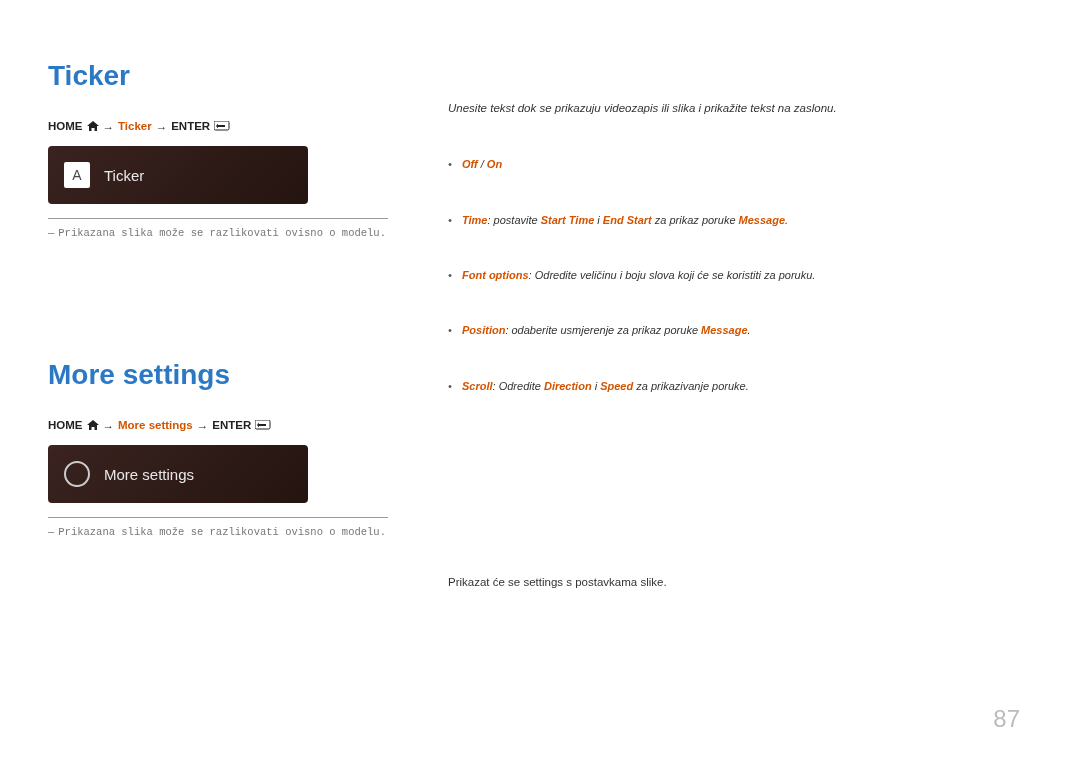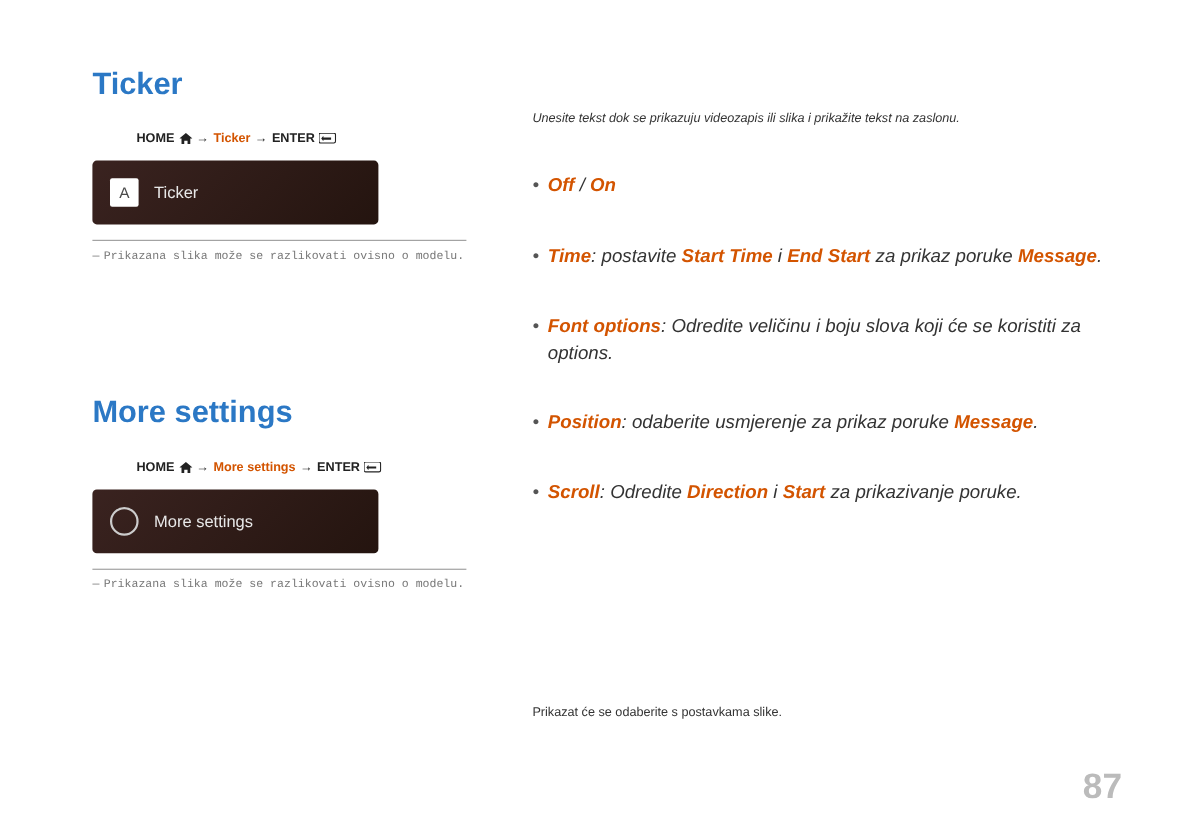--- a/index.html
+++ b/index.html
@@ -1,39 +1,39 @@
 <!DOCTYPE html>
 <html><head>
 <meta charset="utf-8">
 <style>
   * { box-sizing: border-box; margin: 0; padding: 0; }
   html, body { width: 1080px; height: 763px; background: #fff; font-family: Arial, Helvetica, sans-serif; color: #333; }
-  .page { position: relative; width: 1080px; height: 763px; padding: 60px 60px 40px 84px; }
+  .page { position: relative; width: 1080px; height: 763px; padding: 60px 60px 40px 48px; }
   .columns { display: flex; gap: 60px; }
   .left-col { width: 340px; flex-shrink: 0; }
   .right-col { flex: 1; padding-top: 40px; }
   h1 { color: #2b78c5; font-size: 28px; font-weight: 600; margin-bottom: 28px; }
   h1.more { margin-top: 20px; }
-  .breadcrumb { font-size: 11.5px; font-weight: bold; color: #222; margin-bottom: 14px; display: flex; align-items: center; gap: 4px; flex-wrap: wrap; margin-left: 40px; }
+  .breadcrumb { font-size: 11.5px; font-weight: bold; color: #222; margin-bottom: 14px; display: flex; align-items: center; gap: 4px; flex-wrap: wrap; }
   .breadcrumb .seg-orange { color: #d35400; }
   .breadcrumb .icon { display: inline-flex; align-items: center; justify-content: center; }
   hr.sep { border: none; border-top: 1px solid #999; margin: 14px 0 8px 0; }
   .note { font-size: 10.5px; color: #777; margin-bottom: 8px; font-family: Liberation Mono, monospace; }
   .note-dash { color: #777; margin-right: 4px; }
   .tile { width: 260px; height: 58px; border-radius: 4px; display: flex; align-items: center; padding: 0 16px; gap: 14px; background: linear-gradient(135deg, #3a2320 0%, #24140f 100%); margin: 8px 0 2px 0; overflow: hidden; position: relative; }
   .tile-icon-sq { width: 26px; height: 26px; background: #fff; border-radius: 2px; display: flex; align-items: center; justify-content: center; font-size: 14px; color: #4a4a4a; font-weight: 500; }
   .tile-icon-circle { width: 26px; height: 26px; border: 2px solid #ccc; border-radius: 50%; }
   .tile-label { color: #e8e8e8; font-size: 15px; font-weight: 300; }
   .intro { font-size: 11.5px; color: #333; margin-bottom: 12px; line-height: 1.5; }
   ul.bullets { list-style: none; }
-  ul.bullets li { font-size: 17px; color: #333; line-height: 1.4; margin-bottom: 8px; position: relative; padding-left: 14px; margin-top: 40px; }
+  ul.bullets li { font-size: 11px; color: #333; line-height: 1.4; margin-bottom: 8px; position: relative; padding-left: 14px; margin-top: 40px; }
   ul.bullets li::before { content: "•"; position: absolute; left: 0; color: #555; }
   .bold { font-weight: bold; color: #222; }
   .orange { color: #d35400; font-weight: bold; }
-  .page-number { position: absolute; bottom: 30px; right: 60px; font-size: 32px; color: #bbb; font-weight: 700; }
+  .page-number { position: absolute; bottom: 30px; right: 60px; font-size: 24px; color: #bbb; font-weight: 400; }
   .home-icon svg, .enter-icon svg { display: block; }
   .section-block { margin-bottom: 120px; }
 </style>
 </head>
 <body>
 
 <div class="page">
   <div class="columns">
 
     <div class="left-col">
@@ -106,31 +106,31 @@
       <div class="section-block" style="margin-bottom:180px;font-style:italic;">
         <p class="intro">Unesite tekst dok se prikazuju videozapis ili slika i prikažite tekst na zaslonu.</p>
         <ul class="bullets">
           <li>
             <span class="orange">Off</span><span> / </span><span class="orange">On</span>
           </li>
           <li>
             <span class="orange">Time</span><span>: postavite </span><span class="orange">Start Time</span><span> i </span><span class="orange">End Start</span><span> za prikaz poruke </span><span class="orange">Message</span><span>.</span>
           </li>
           <li>
-            <span class="orange">Font options</span><span>: Odredite veličinu i boju slova koji će se koristiti za options.</span>
+            <span class="orange">Font options</span><span>: Odredite veličinu i boju slova koji će se koristiti za poruku.</span>
           </li>
           <li>
             <span class="orange">Position</span><span>: odaberite usmjerenje za prikaz poruke </span><span class="orange">Message</span><span>.</span>
           </li>
           <li>
-            <span class="orange">Scroll</span><span>: Odredite </span><span class="orange">Direction</span><span> i </span><span class="orange">Start</span><span> za prikazivanje poruke.</span>
+            <span class="orange">Scroll</span><span>: Odredite </span><span class="orange">Direction</span><span> i </span><span class="orange">Speed</span><span> za prikazivanje poruke.</span>
           </li>
         </ul>
       </div>
 
       <div>
-        <p class="intro">Prikazat će se odaberite s postavkama slike.</p>
+        <p class="intro">Prikazat će se settings s postavkama slike.</p>
       </div>
     </div>
   </div>
 
   <div class="page-number">87</div>
 </div>
 
 </body></html>

